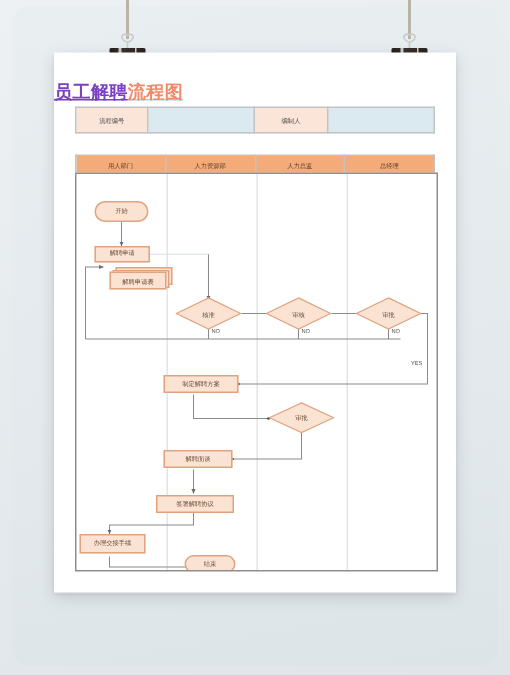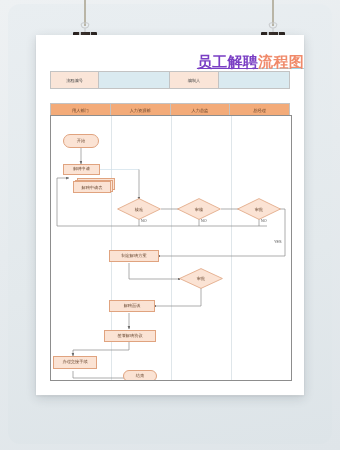--- a/index.html
+++ b/index.html
@@ -48,21 +48,21 @@
     background:#ffffff;
     box-shadow:0 3px 10px rgba(40,50,60,.16), 0 1px 2px rgba(40,50,60,.10);
   }
   #paper-shadow-strip{
     position:absolute;left:36px;top:389px;width:268px;height:7px;
     background:linear-gradient(180deg,#f2f4f5 0%,#e9edef 100%);
   }
   
   #title{
     position:absolute;left:0;top:18px;width:268px;
-    text-align:right;font-size:15px;font-weight:bold;letter-spacing:.3px;
+    text-align:left;font-size:12px;font-weight:bold;letter-spacing:.3px;
     white-space:nowrap;
   }
   #title .a{color:#7a3fc4;text-decoration:underline;text-decoration-color:#7a3fc4;}
   #title .b{color:#f08a6a;text-decoration:underline;text-decoration-color:#9fd6e8;}
   
   #meta{
     position:absolute;left:14px;top:36px;width:240px;
     border:1px solid #b9b9b9;border-collapse:collapse;
   }
   #meta td{

